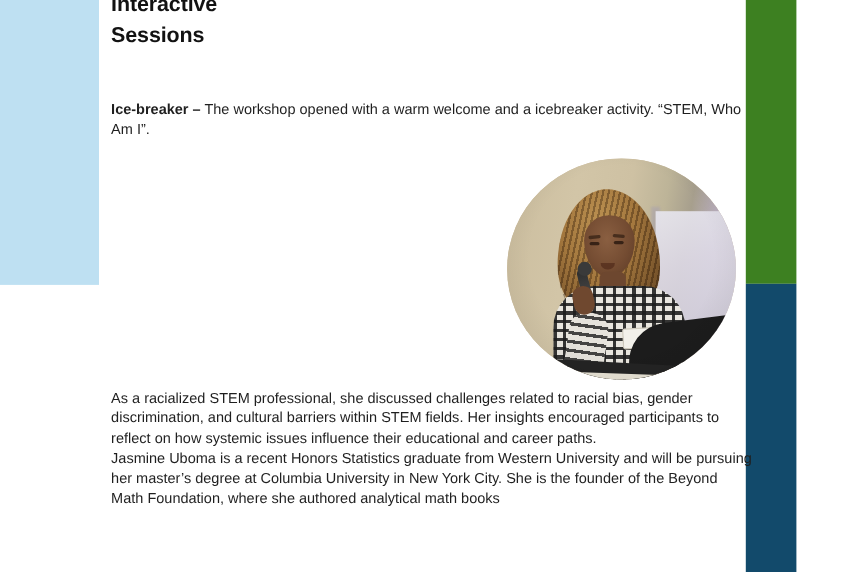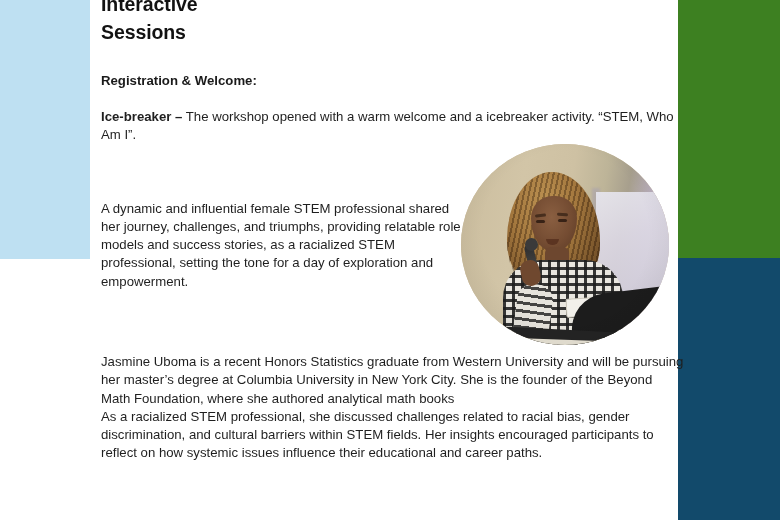--- a/index.html
+++ b/index.html
@@ -2,21 +2,21 @@
 <html><head>
 <meta charset="utf-8">
 <style>
   html, body {
     margin: 0;
     padding: 0;
     background: #ffffff;
   }
   #slide {
     position: relative;
-    width: 780px;
+    width: 724px;
     height: 520px;
     background: #ffffff;
     overflow: hidden;
     font-family: "Liberation Sans", sans-serif;
     color: #171717;
   }
 
   
   .band-left {
     position: absolute;
@@ -304,41 +304,39 @@
   <div class="band-right-top"></div>
   <div class="band-right-bottom"></div>
 
   <div class="content">
 
     <h1 class="slide-title">Interactive
 Sessions</h1>
 
     <div class="gap-a"></div>
 
-    <p class="heading">Registration &amp; Welcome:</p>
 
     <div class="gap-b"></div>
 
     <p class="para wide"><span class="lead">Ice-breaker –</span><span> The workshop opened with a warm welcome and a icebreaker activity. “STEM, Who Am I”.</span></p>
 
     <div class="gap-c"></div>
 
 
     <div class="gap-d"></div>
 
 
     <div class="gap-e"></div>
 
-    <p class="para narrow">A dynamic and influential female STEM professional shared her journey, challenges, and triumphs, providing relatable role models and success stories, as a racialized STEM professional, setting the tone for a day of exploration and empowerment.</p>
 
   </div>
 
   <div class="bio-block">
+    <p class="para"> As a racialized STEM professional, she discussed challenges related to racial bias, gender discrimination, and cultural barriers within STEM fields. Her insights encouraged participants to reflect on how systemic issues influence their educational and career paths.</p>
     <p class="para">Jasmine Uboma is a recent Honors Statistics graduate from Western University and will be pursuing her master’s degree at Columbia University in New York City. She is the founder of the Beyond Math Foundation, where she authored analytical math books</p>
-    <p class="para"> As a racialized STEM professional, she discussed challenges related to racial bias, gender discrimination, and cultural barriers within STEM fields. Her insights encouraged participants to reflect on how systemic issues influence their educational and career paths.</p>
   </div>
 
   <div class="photo-circle">
     <div class="photo-inner">
       <div class="ph-wall"></div>
       <div class="ph-screen-edge"></div>
       <div class="ph-screen"></div>
       <div class="ph-hair"></div>
       <div class="ph-hair-strands"></div>
       <div class="ph-face"></div>

